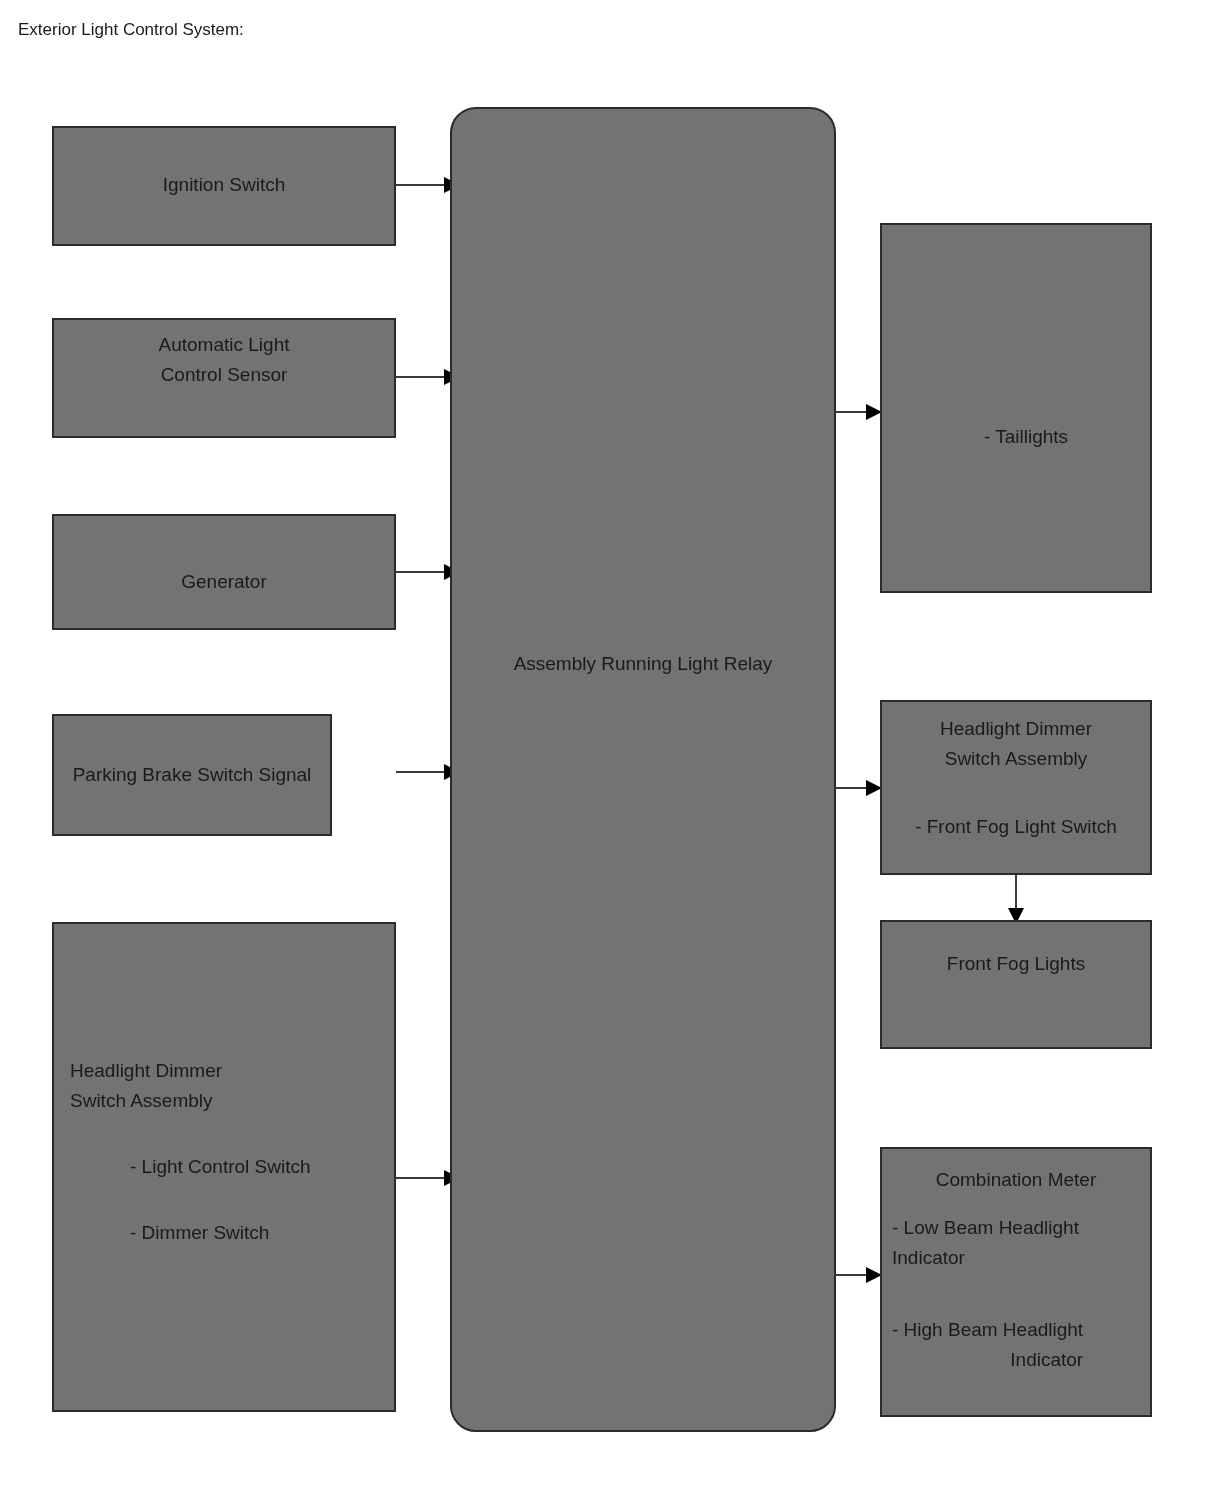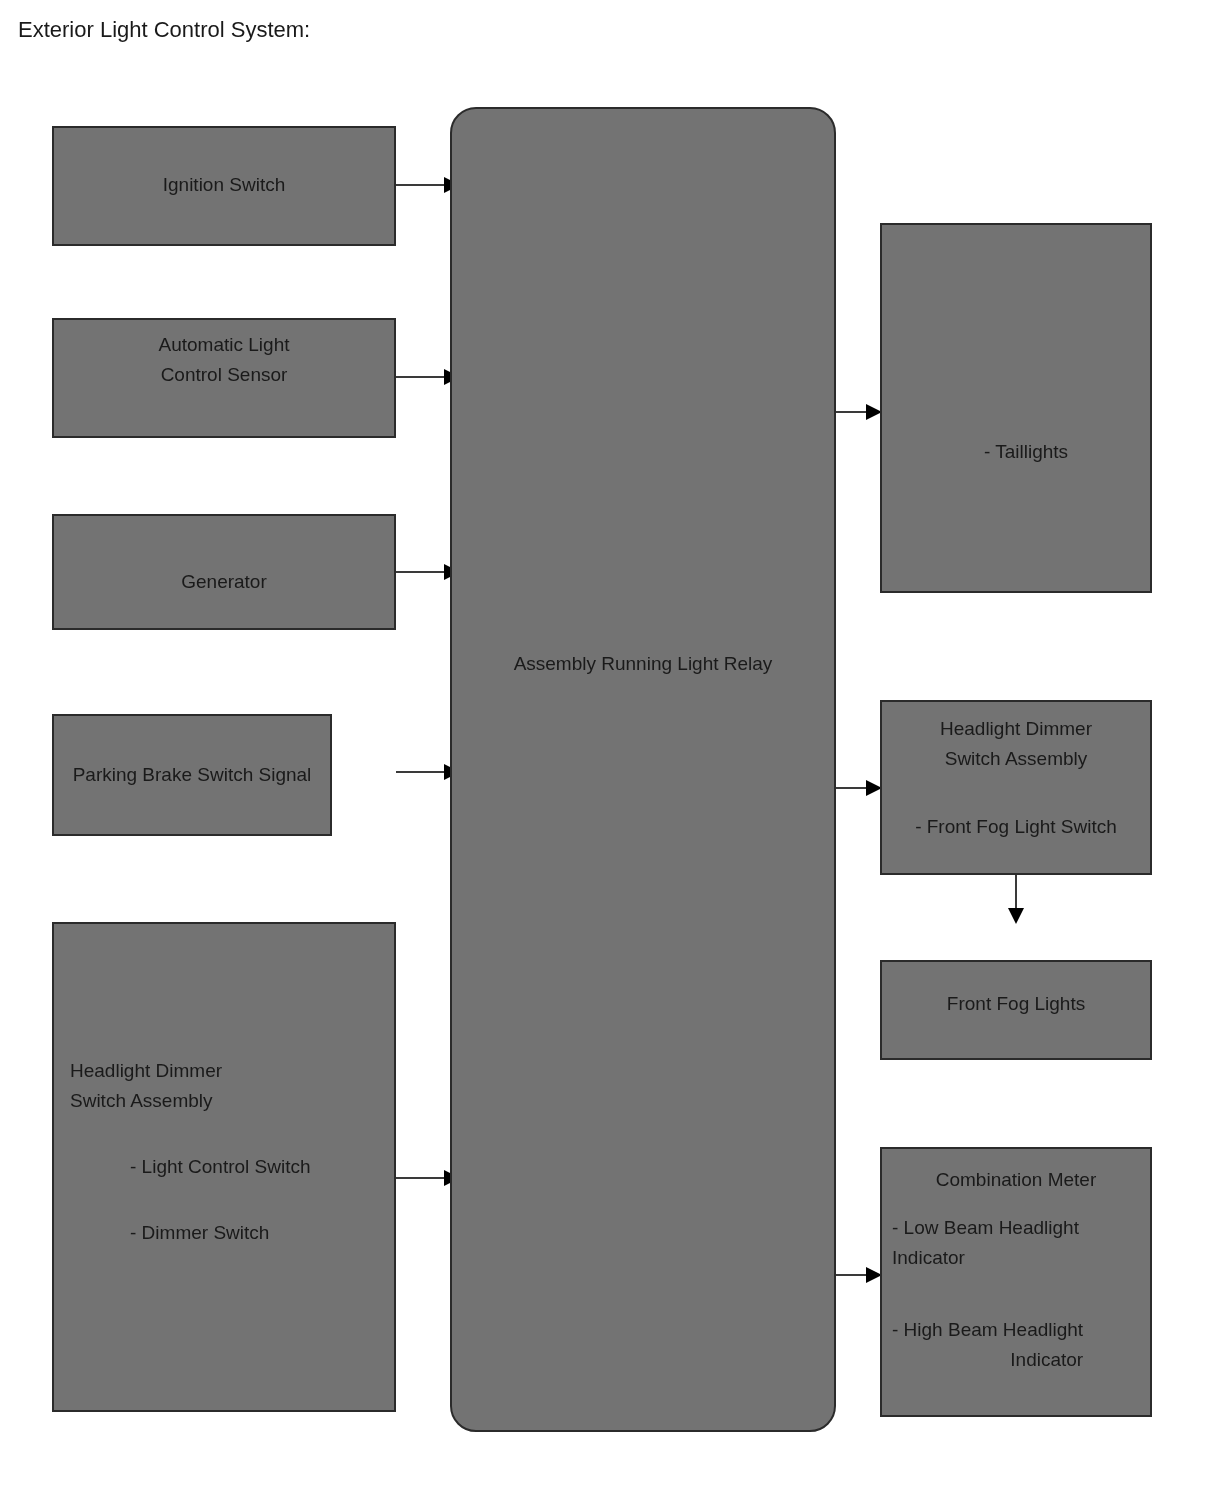--- a/index.html
+++ b/index.html
@@ -16,21 +16,21 @@
     position: relative;
     width: 1210px;
     height: 1498px;
     background: #ffffff;
     overflow: hidden;
   }
   .title {
     position: absolute;
     left: 18px;
     top: 18px;
-    font-size: 22px;
+    font-size: 17px;
     line-height: 24px;
     color: #1a1a1a;
     white-space: nowrap;
   }
   .box {
     position: absolute;
     box-sizing: border-box;
     border: 2px solid #2b2b2b;
     background: #737373;
   }
@@ -147,30 +147,30 @@
 Switch Assembly</div>
     <div class="box-text t-left" style="left:76px; top:228px;">- Light Control Switch</div>
     <div class="box-text t-left" style="left:76px; top:294px;text-align:center;">- Dimmer Switch</div>
   </div>
 
   <div class="box rounded" style="left:450px; top:107px; width:386px; height:1325px;">
     <div class="box-text t-center" style="top:540px;">Assembly Running Light Relay</div>
   </div>
 
   <div class="box" style="left:880px; top:223px; width:272px; height:370px;">
-    <div class="box-text t-center" style="top:212px;margin-left:20px;">- Taillights</div>
+    <div class="box-text t-center" style="top:197px;margin-left:20px;">- Taillights</div>
   </div>
 
   <div class="box" style="left:880px; top:700px; width:272px; height:175px;">
     <div class="box-text t-center" style="top:12px;">Headlight Dimmer
 Switch Assembly</div>
     <div class="box-text t-center" style="top:110px;">- Front Fog Light Switch</div>
   </div>
 
-  <div class="box" style="left:880px; top:960px; width:272px; height:100px;">
+  <div class="box" style="left:880px; top:920px; width:272px; height:129px;">
     <div class="box-text t-center" style="top:27px;">Front Fog Lights</div>
   </div>
 
   <div class="box" style="left:880px; top:1147px; width:272px; height:270px;padding-left:11px;">
     <div class="box-text t-center" style="top:16px;">Combination Meter</div>
     <div class="box-text t-left" style="left:10px; top:64px;">- Low Beam Headlight
   Indicator</div>
     <div class="box-text t-left" style="left:10px; top:166px;text-align:right;">- High Beam Headlight
   Indicator</div>
   </div>

